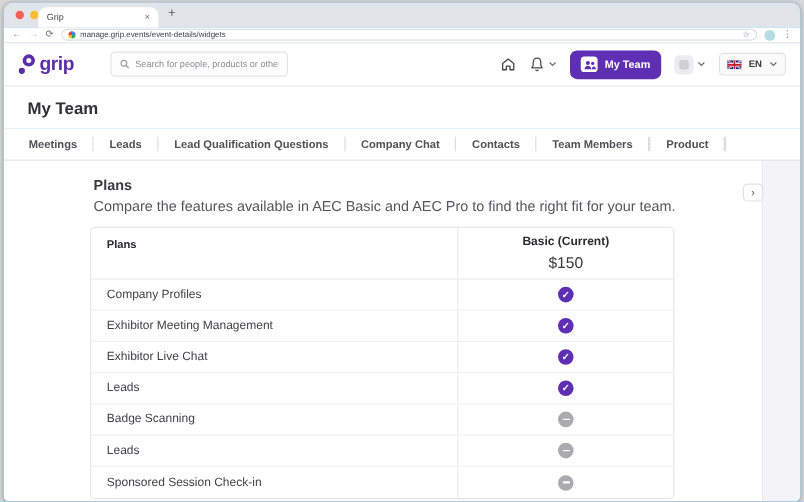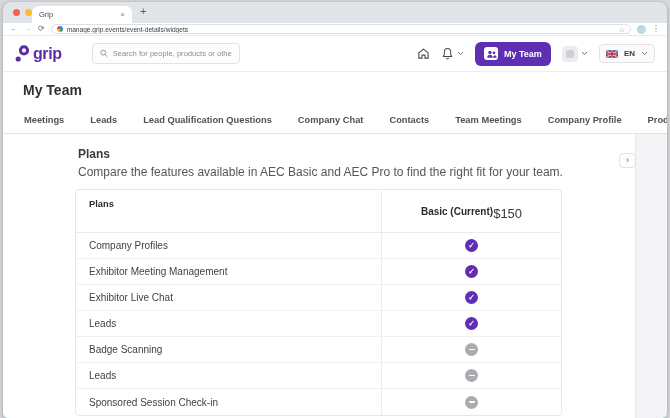--- a/index.html
+++ b/index.html
@@ -79,21 +79,21 @@
   .secheading { font-size: 12px; font-weight: bold; color: #3a3a3e; margin: 0 0 4px 3px; }
   .secdesc { font-size: 12px; color: #56565a; margin: 0 0 10px 3px; }
   
   .plantable { width: 487px; border: 1px solid #e7e7ea; border-radius: 4px; background: #fff; overflow: hidden; }
   .trow { display: flex; border-bottom: 1px solid #f0f0f3; }
   .trow:last-child { border-bottom: 0; }
   .thead { height: 43px; border-bottom: 1px solid #ececef; }
   .thead .c1 { padding-top: 9px; font-size: 9.3px; font-weight: bold; color: #2b2b2f; }
   .c1 { flex: 1; padding-left: 13px; display: flex; align-items: center; font-size: 10px; color: #424247; }
   .thead .c1 { align-items: flex-start; }
-  .c2 { width: 180px; border-left: 1px solid #ececef; display: flex; 
+  .c2 { width: 180px; border-left: 1px solid #ececef; display: flex; flex-direction: column;
     align-items: center; justify-content: center; margin-left: 27px; }
   .planname { font-size: 10px; font-weight: bold; color: #2b2b2f; }
   .planprice { font-size: 13px; color: #3a3a3e; margin-top: 4px; }
   .frow { height: 26px; }
   .mark { width: 13px; height: 13px; border-radius: 50%; display: flex;
     align-items: center; justify-content: center; color: #fff; }
   .mark[data-status="included"] { background: #5e2eb3; }
   .mark[data-status="included"]::after { content: "\2713"; font-size: 8px; font-weight: bold; }
   .mark[data-status="excluded"] { background: #ababaf; }
   .mark[data-status="excluded"]::after { content: ""; width: 6px; height: 1.6px; background: #fff; border-radius: 1px; }
@@ -201,23 +201,22 @@
     <span class="tab">Meetings</span>
     <span class="tabsep"></span>
     <span class="tab">Leads</span>
     <span class="tabsep"></span>
     <span class="tab">Lead Qualification Questions</span>
     <span class="tabsep"></span>
     <span class="tab">Company Chat</span>
     <span class="tabsep"></span>
     <span class="tab">Contacts</span>
     <span class="tabsep"></span>
-    <span class="tab">Team Meetings</span>
-    <span class="tabsep"></span>
-    <span class="tab">Company Profile</span>
+    <span class="tab">Team Members</span>
+    <span class="tabsep"></span>
     <span class="tabsep"></span>
     <span class="tab">Product</span>
     <span class="tabsep"></span>
 
     <span class="tabsep"></span>
 
   </div>
 
   <div class="content">
     <div class="main">

